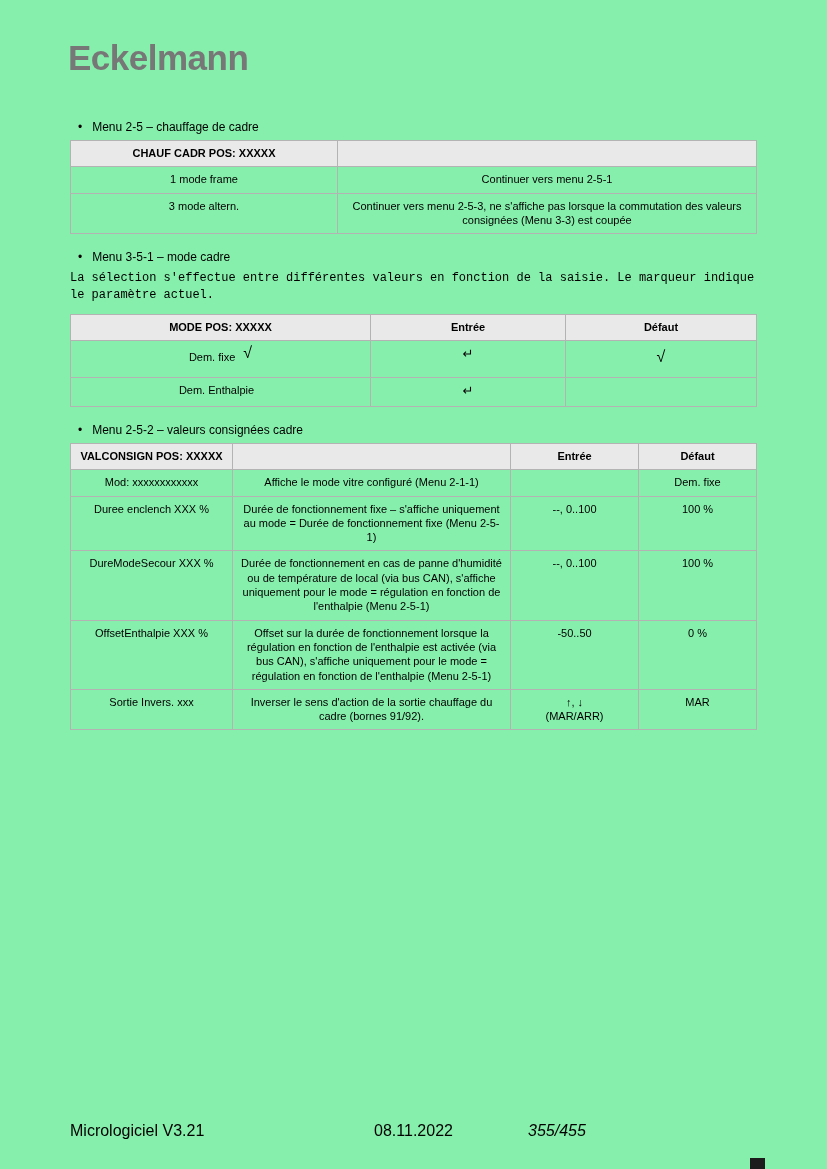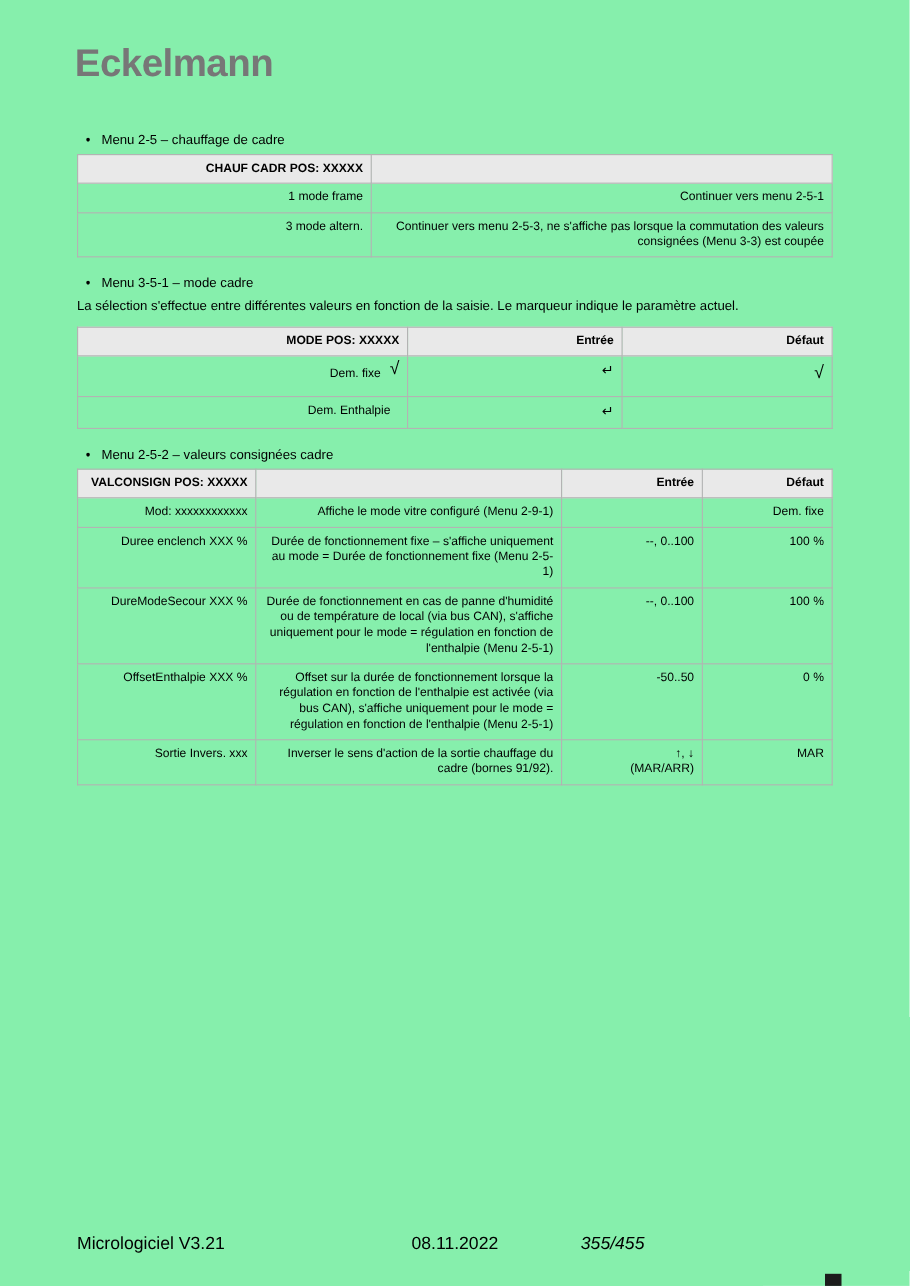--- a/index.html
+++ b/index.html
@@ -32,32 +32,33 @@
     display: flex;
     align-items: baseline;
     font-size: 12px;
     margin: 0 0 6px 8px;
   }
   .bullet .dot { margin-right: 10px; font-size: 12px; }
   .para {
     font-size: 12px;
     line-height: 1.4;
     margin: 4px 0 10px 0;
+    font-family: Liberation Mono, monospace;
   }
   table {
     border-collapse: collapse;
     width: 100%;
     font-size: 11px;
     margin: 2px 0 16px 0;
     table-layout: fixed;
   }
   th, td {
     border: 1px solid #b3b3b3;
     padding: 5px 7px 6px 7px;
-    text-align: right;
+    text-align: center;
     vertical-align: top;
     line-height: 1.3;
     word-wrap: break-word;
   }
   th { background: #e9e9e9; font-weight: bold; height: 25px; }
   td { font-weight: normal; }
   .tall td { height: 37px; }
   .marker {
     font-size: 16px;
     position: relative;
@@ -179,21 +180,21 @@
         <tr>
           <th>VALCONSIGN POS: XXXXX</th>
           <th></th>
           <th>Entrée</th>
           <th>Défaut</th>
         </tr>
       </thead>
       <tbody>
         <tr>
           <td>Mod: xxxxxxxxxxxx</td>
-          <td>Affiche le mode vitre configuré (Menu 2-9-1)</td>
+          <td>Affiche le mode vitre configuré (Menu 2-1-1)</td>
           <td></td>
           <td>Dem. fixe</td>
         </tr>
         <tr>
           <td>Duree enclench XXX %</td>
           <td>Durée de fonctionnement fixe – s'affiche uniquement au mode = Durée de fonctionnement fixe (Menu 2-5-1)</td>
           <td>--, 0..100</td>
           <td>100 %</td>
         </tr>
         <tr>

